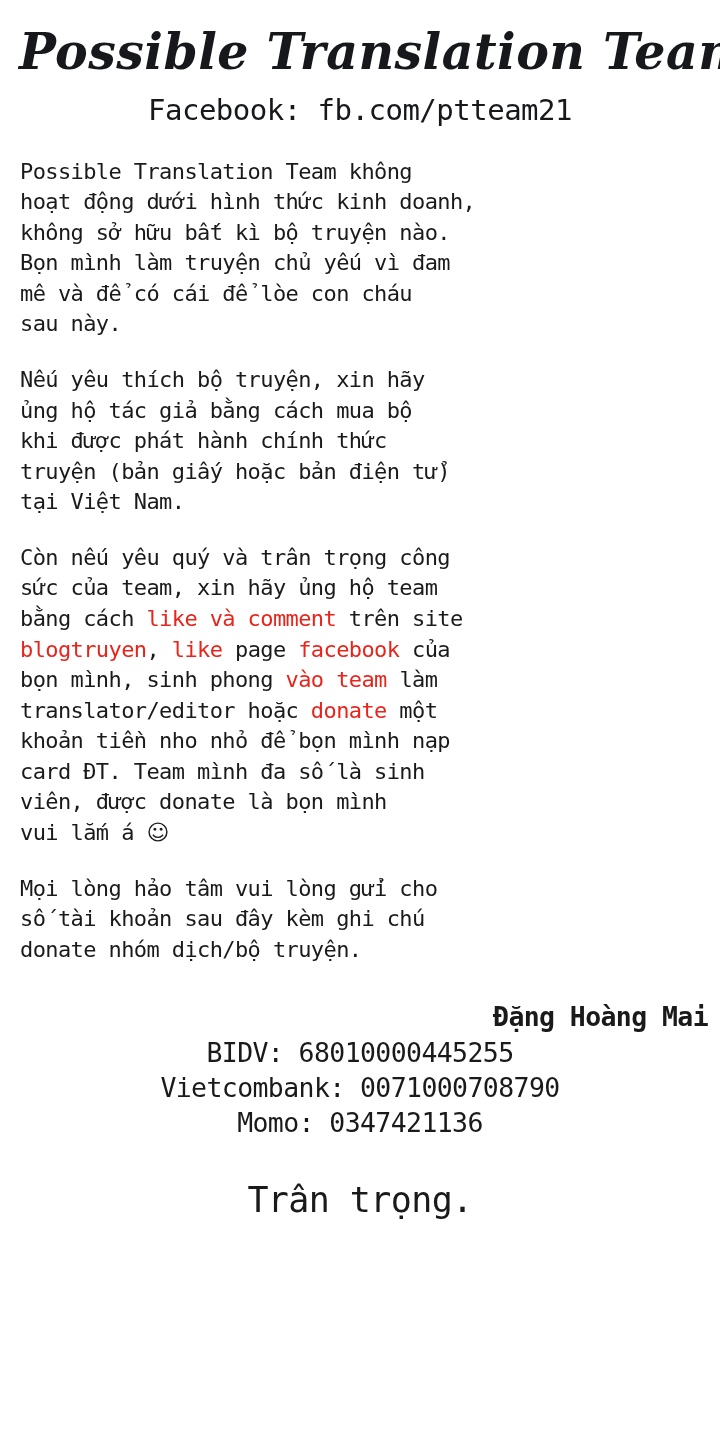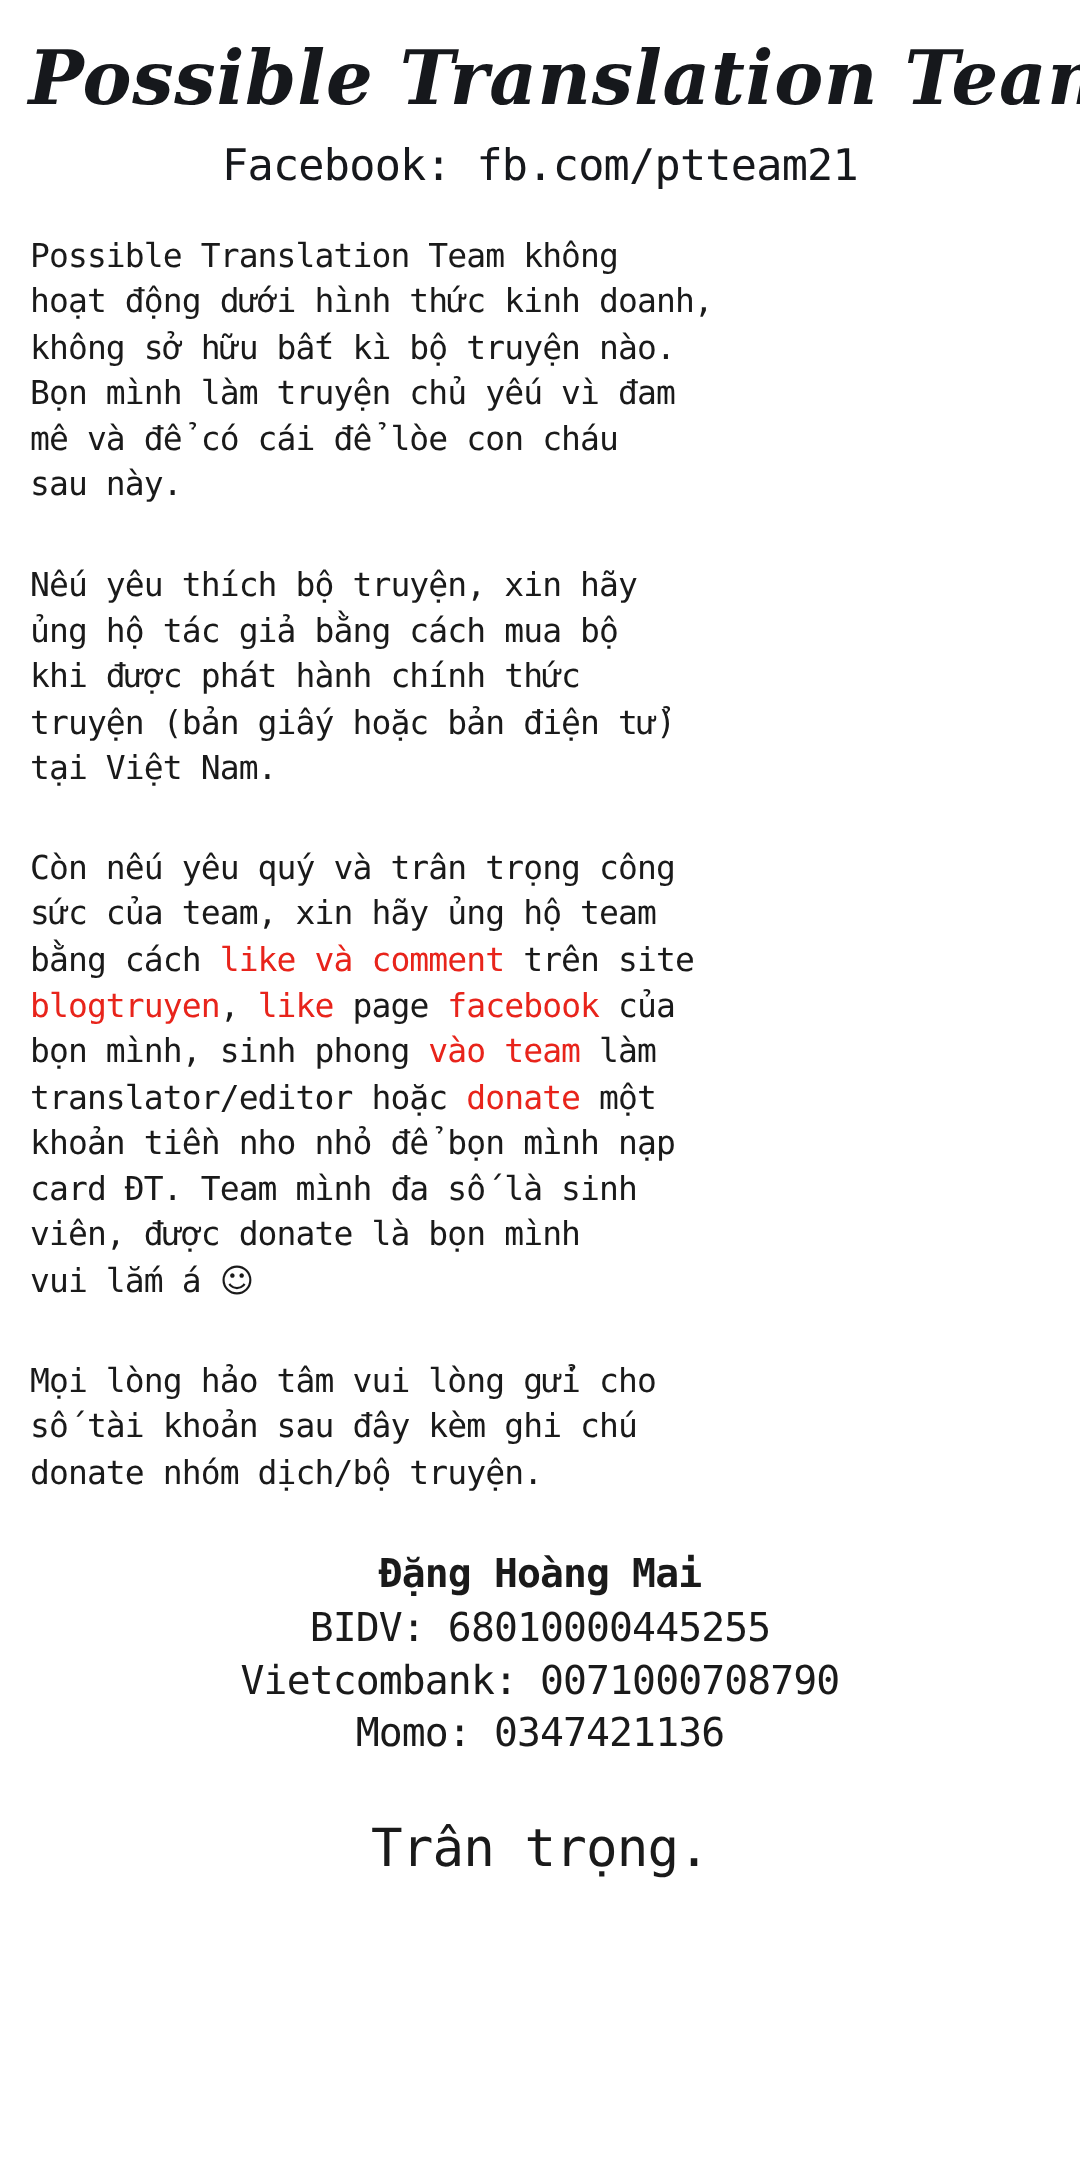--- a/index.html
+++ b/index.html
@@ -45,32 +45,33 @@
   }
   .block {
     font-size: 22px;
     line-height: 1.39;
     color: #1a1a1a;
     letter-spacing: -0.6px;
     margin-top: 30px;
     padding: 0 8px;
   }
   .block.tight {
-    margin-top: 36px;
+    margin-top: 25px;
   }
   .bank {
     text-align: center;
     font-size: 26.5px;
     line-height: 1.33;
     color: #1a1a1a;
     letter-spacing: -0.6px;
     margin-top: 34px;
   }
   .bank .name {
     font-weight: bold;
+    text-align: right;
   }
   .closing {
     text-align: center;
     font-size: 35px;
     color: #1a1a1a;
     letter-spacing: -0.6px;
     margin-top: 40px;
   }
   .hl {
     color: #e8241b;

